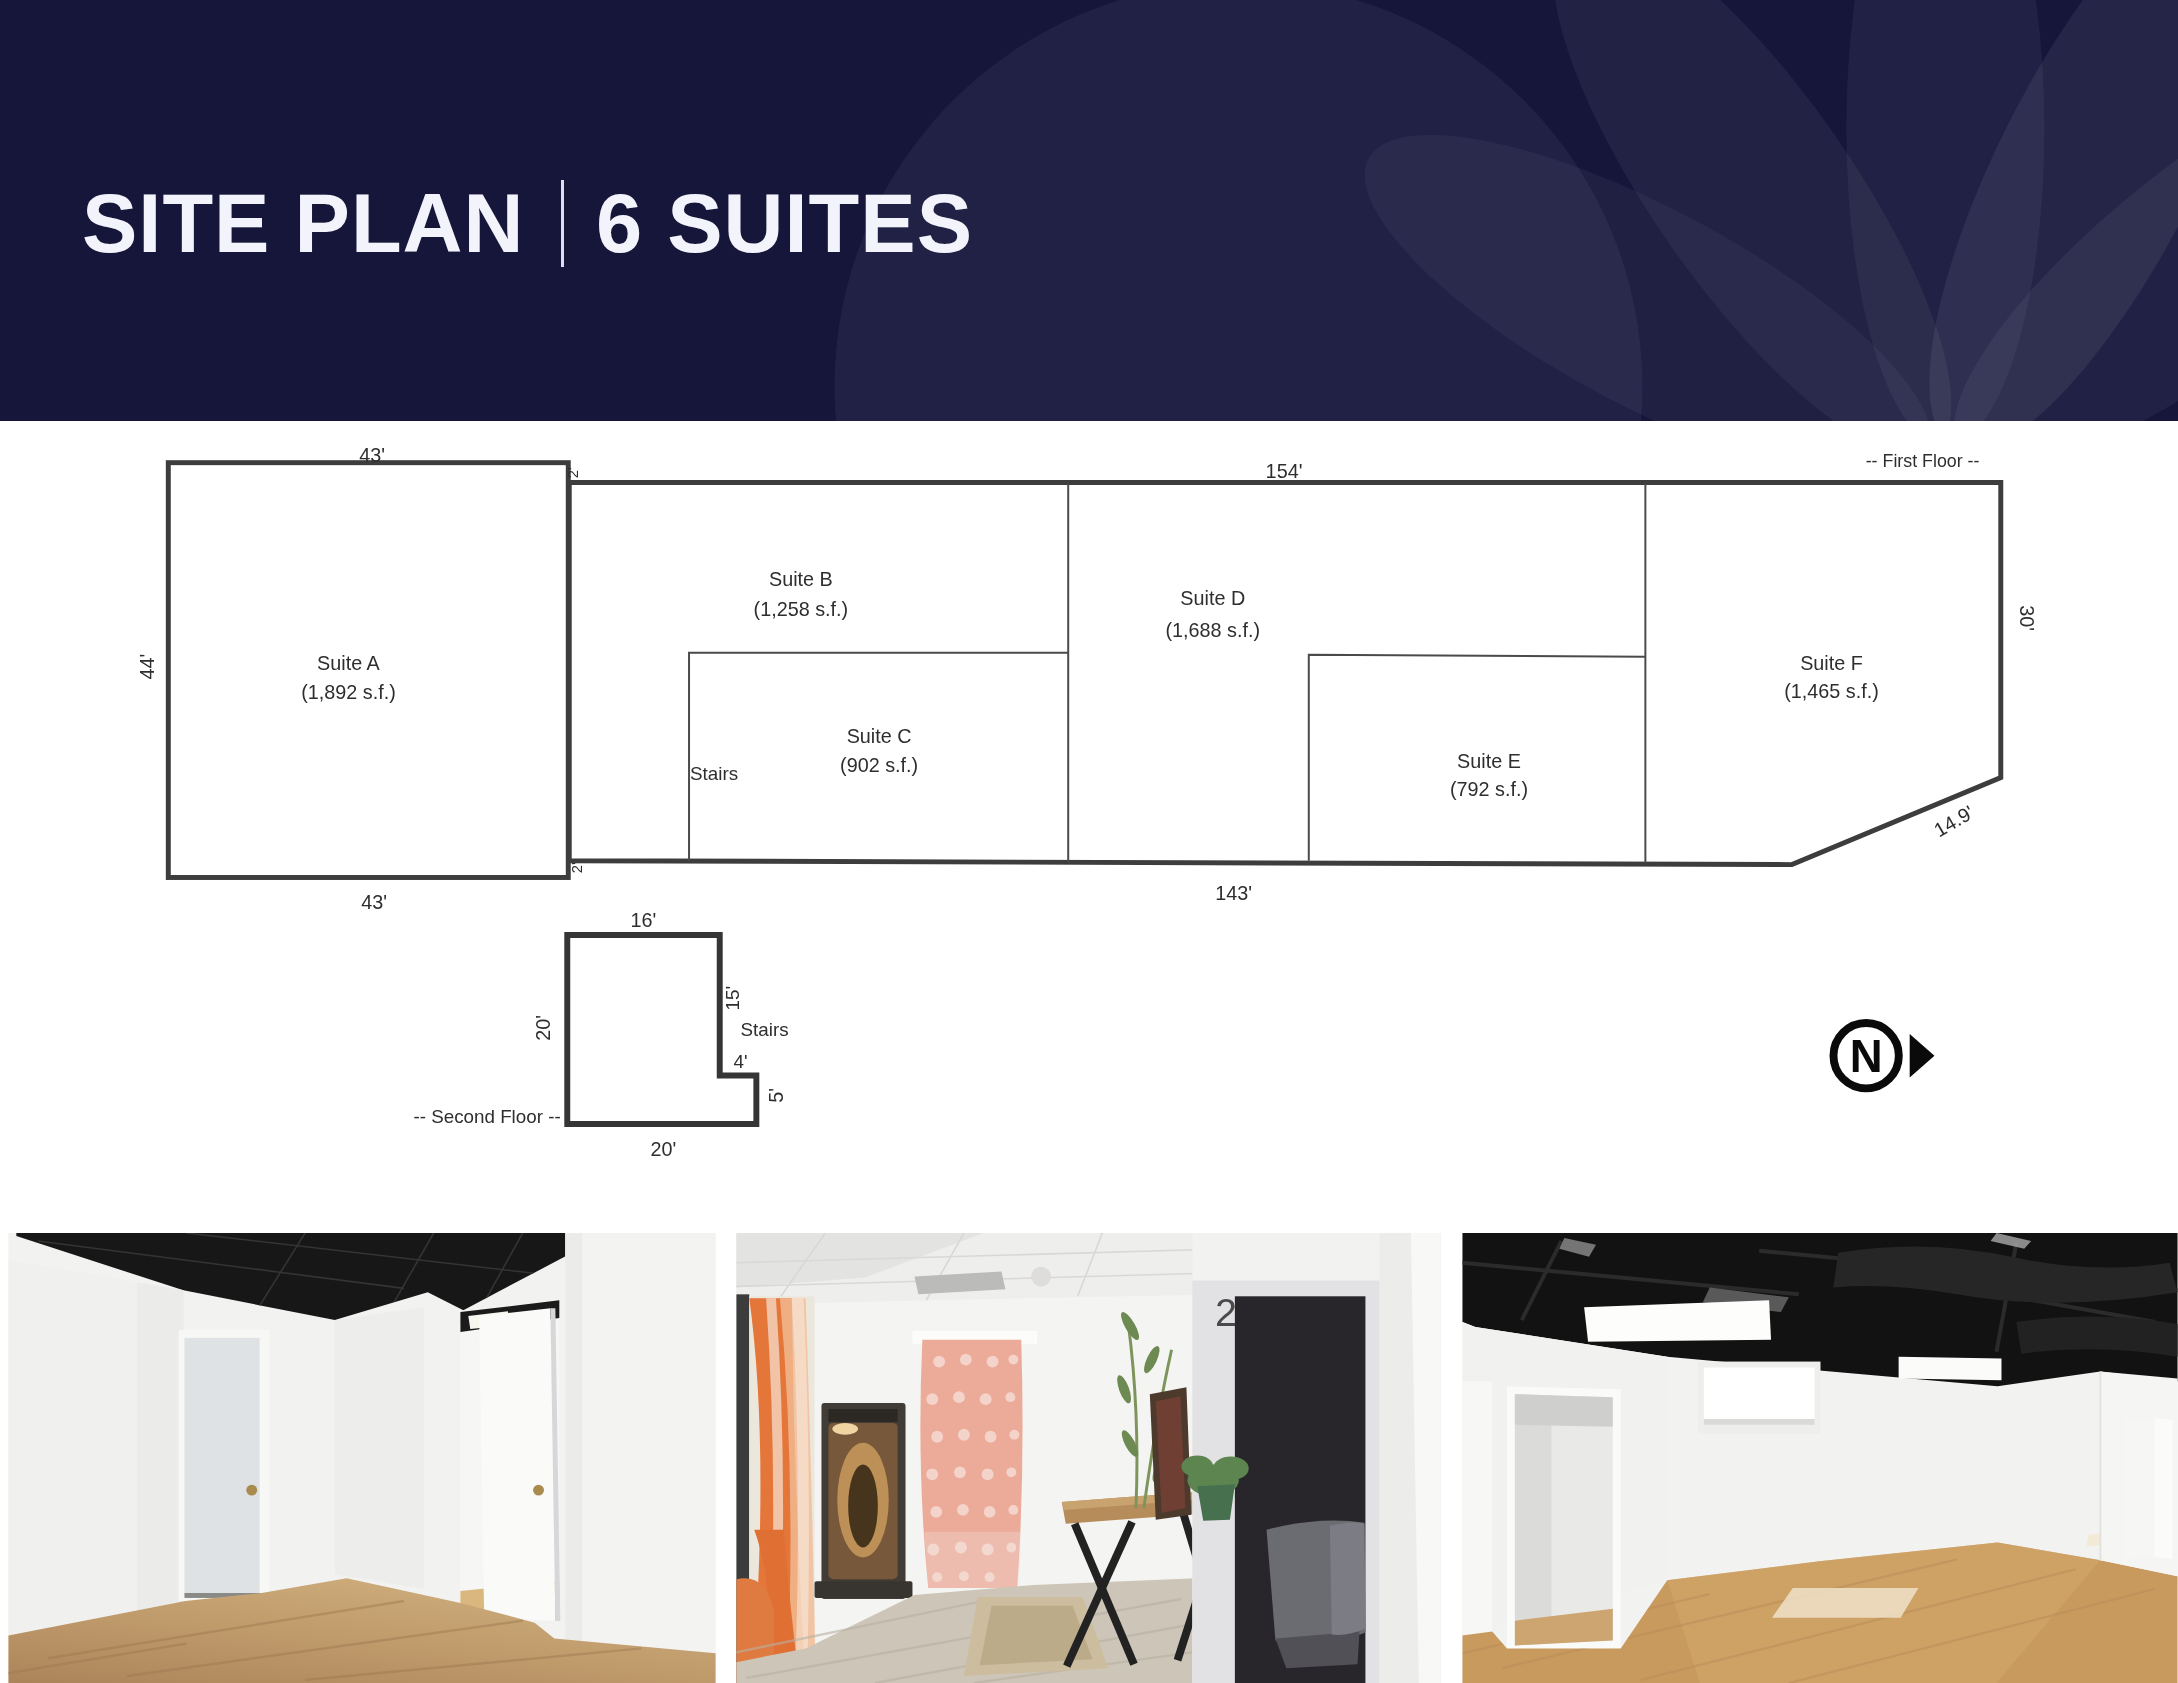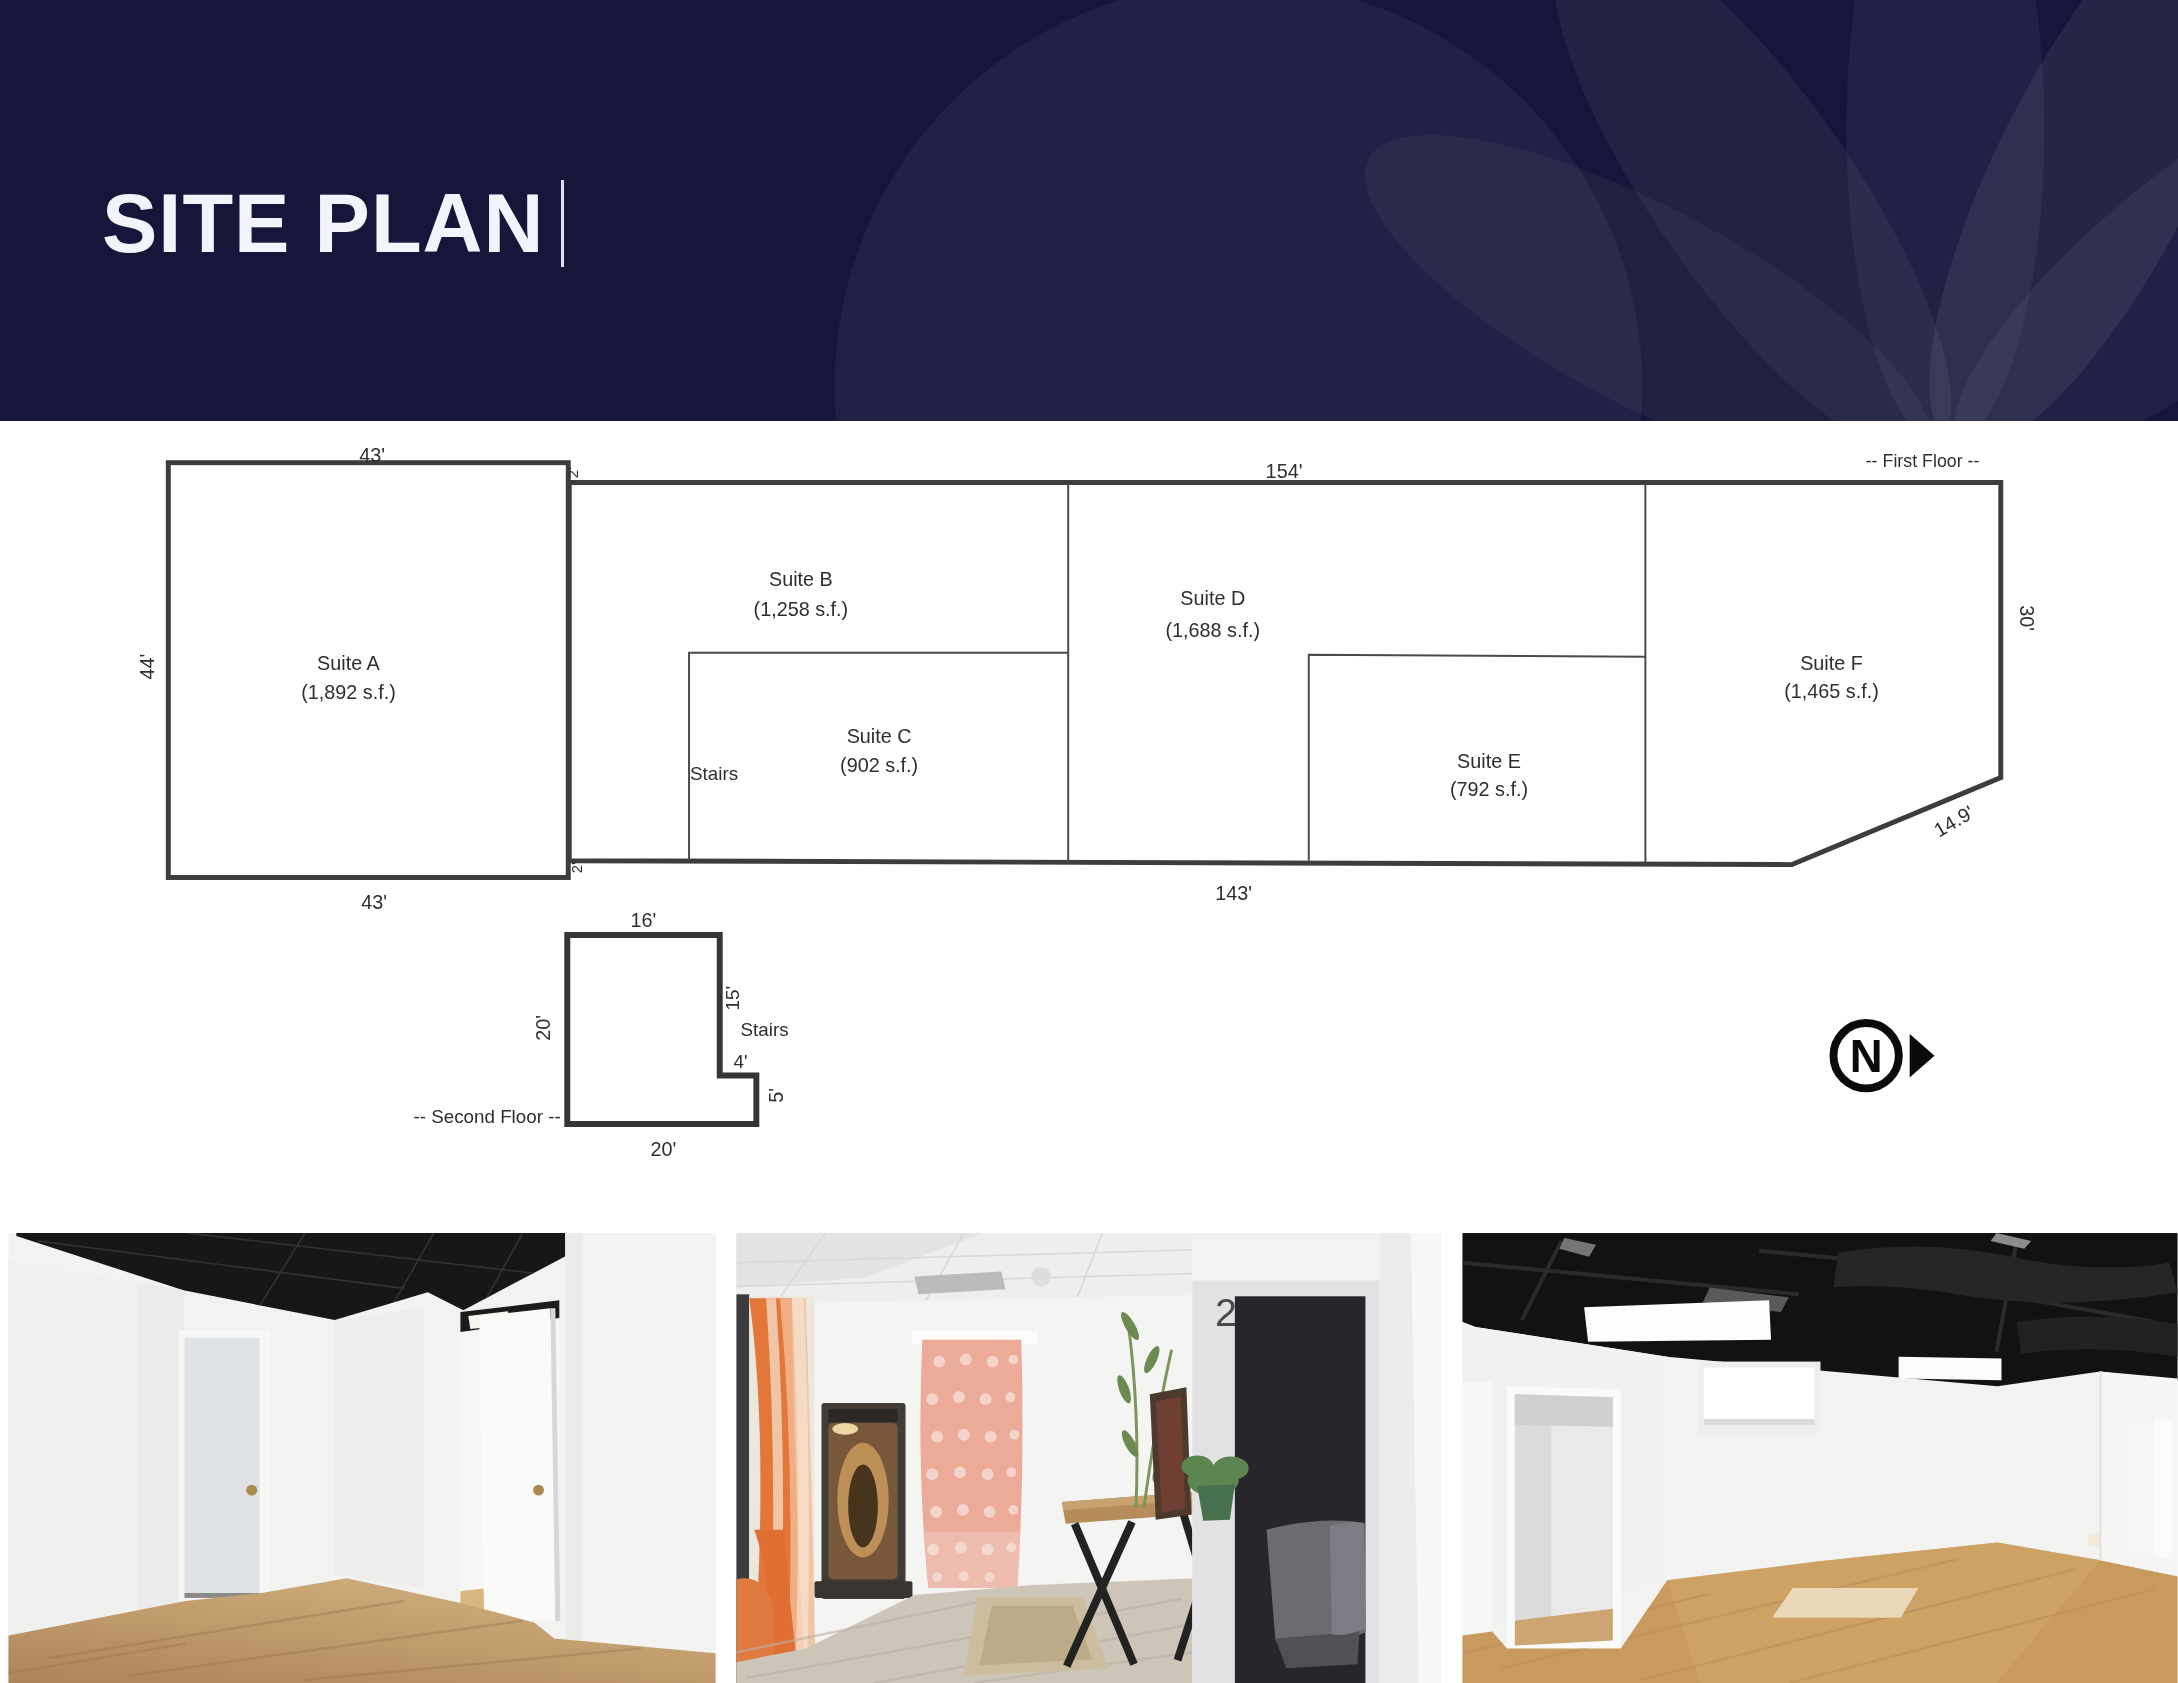--- a/index.html
+++ b/index.html
@@ -18,24 +18,25 @@
       <ellipse cx="1965" cy="130" rx="100" ry="320" fill="#ffffff" opacity="0.045" transform="rotate(-62 1965 470)"></ellipse>
       <ellipse cx="1965" cy="130" rx="100" ry="320" fill="#ffffff" opacity="0.05"></ellipse>
       <ellipse cx="1965" cy="130" rx="100" ry="320" fill="#ffffff" opacity="0.07" transform="rotate(27 1965 470)"></ellipse>
       <ellipse cx="1965" cy="130" rx="100" ry="320" fill="#ffffff" opacity="0.05" transform="rotate(52 1965 470)"></ellipse>
       <circle cx="1600" cy="880" r="340" fill="#ffffff" opacity="0.05"></circle>
       <circle cx="2255" cy="860" r="345" fill="#ffffff" opacity="0.05"></circle>
       <circle cx="1935" cy="1135" r="470" fill="#ffffff" opacity="0.05"></circle>
     </g>
   </svg>
 
-  <div class="abs" style="left:102px;top:176px;color:#f3f4fb;font-size:83px;font-weight:bold;letter-spacing:1px;white-space:nowrap;">SITE PLAN</div>
+  <div class="abs" style="left:82px;top:176px;color:#f3f4fb;font-size:83px;font-weight:bold;letter-spacing:1px;white-space:nowrap;">SITE PLAN</div>
 
   <div class="abs" style="left:561px;top:180px;width:3px;height:87px;background:#dcdff0;"></div>
 
+  <div class="abs" style="left:596px;top:176px;color:#f3f4fb;font-size:83px;font-weight:bold;letter-spacing:1px;white-space:nowrap;">6 SUITES</div>
 
 </div>
 
 <svg class="abs" style="left:0;top:421px;" width="2178" height="812" viewBox="0 425 2200 820" font-family="Liberation Sans, sans-serif">
 
   <rect x="170" y="467" width="404" height="419" fill="none" stroke="#3d3d3d" stroke-width="5"></rect>
 
   <path d="M 575 487 L 2021 487 L 2021 785 L 1810 873 L 575 869 Z" fill="none" stroke="#3d3d3d" stroke-width="5"></path>
 
   <line x1="1079" y1="488" x2="1079" y2="870" stroke="#4a4a4a" stroke-width="2"></line>

